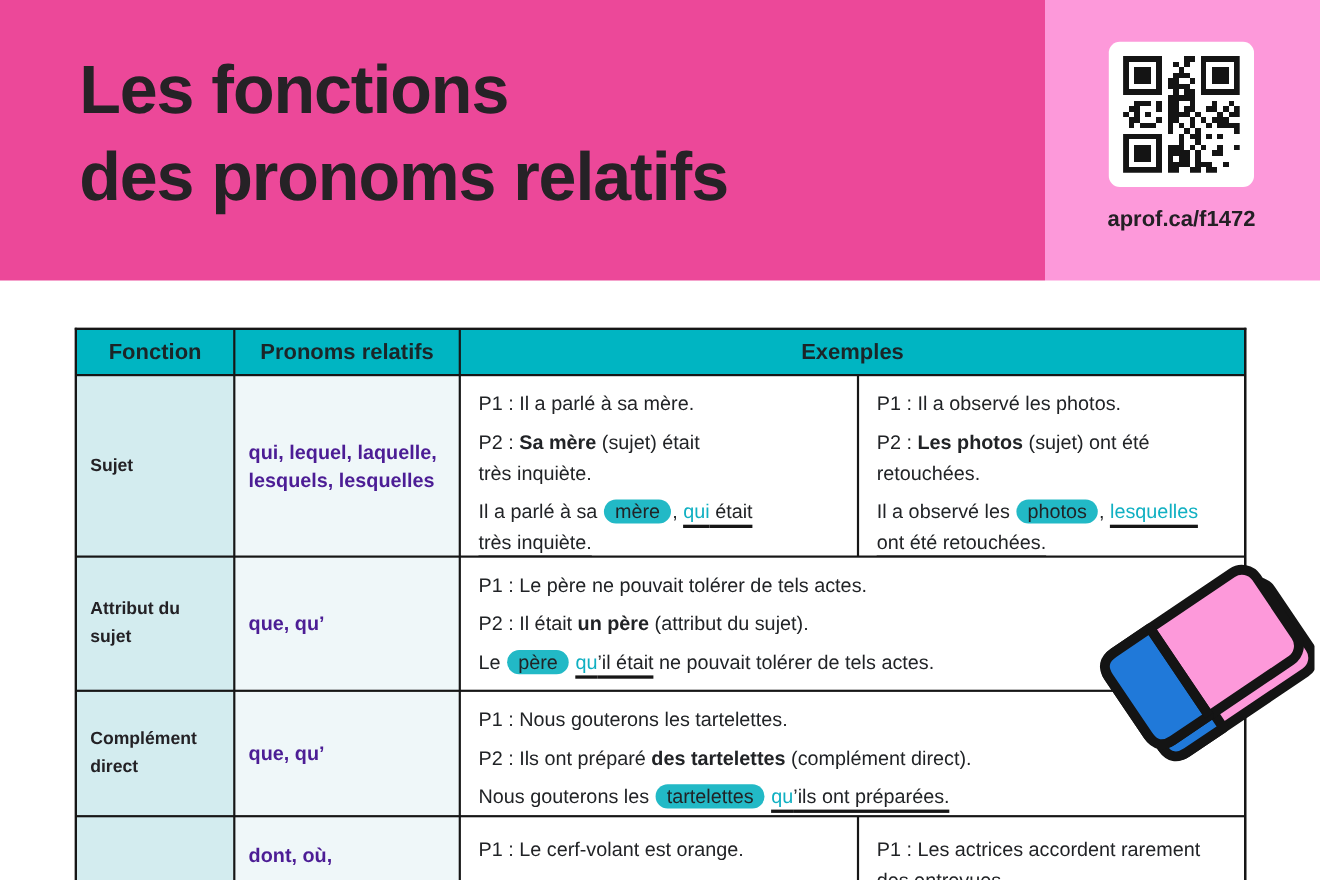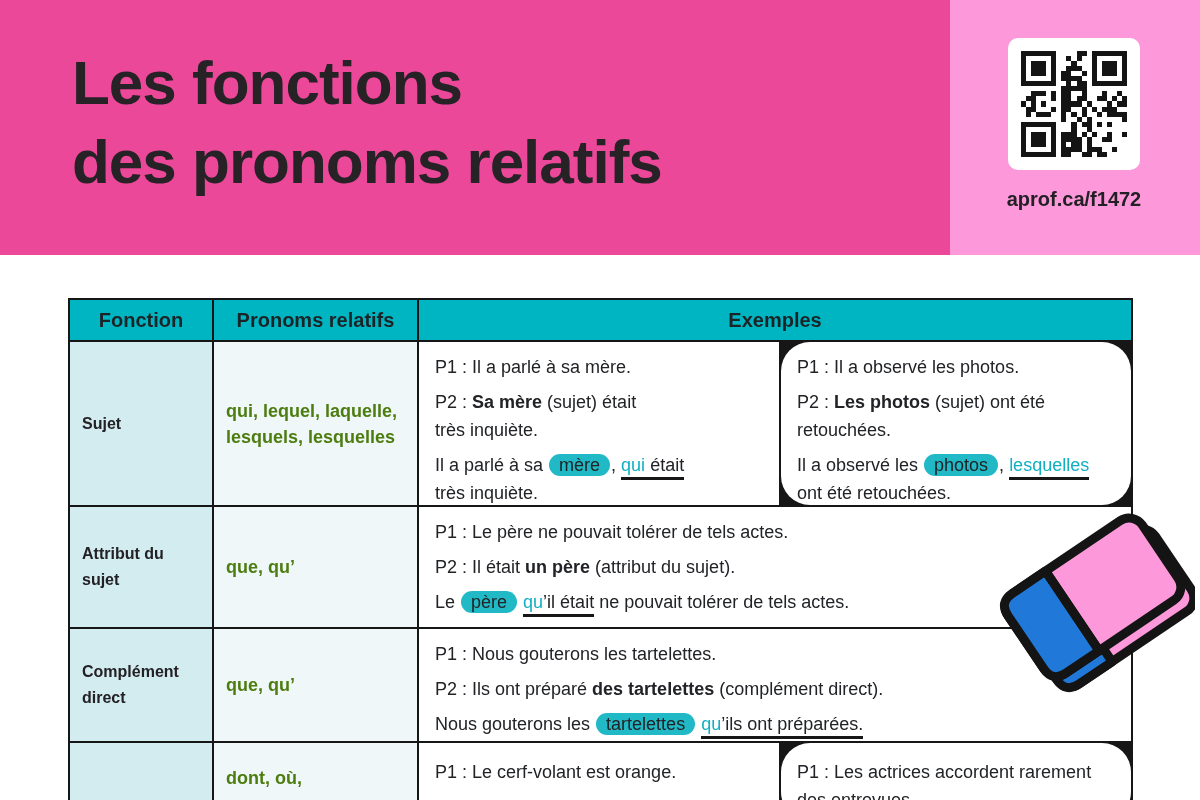--- a/index.html
+++ b/index.html
@@ -49,27 +49,27 @@
   .th{
     background:#00b5c2;display:flex;align-items:center;justify-content:center;
     font-size:20px;font-weight:700;color:#1b2528;
   }
   .cell-fn{
     background:#d3ecef;display:flex;align-items:center;
     padding:0 12px;font-size:16px;font-weight:700;line-height:26px;color:#232125;
   }
   .cell-pr{
     background:#eff7f9;display:flex;align-items:center;
-    padding:0 12px;font-size:18px;font-weight:700;line-height:26px;color:#4d7c0f;
+    padding:0 12px;font-size:18px;font-weight:700;line-height:26px;color:#4c1d95;
   }
   .cell-ex{
     background:#ffffff;padding:11px 16px 0;font-size:18px;line-height:28px;
   }
   .span2{grid-column:3/5;}
-  .c1{grid-column:1;} .c2{grid-column:2;} .c3{grid-column:3;} .c4{grid-column:4;border-radius:29px;}
+  .c1{grid-column:1;} .c2{grid-column:2;} .c3{grid-column:3;} .c4{grid-column:4;}
   .r1{grid-row:1;} .r2{grid-row:2;} .r3{grid-row:3;} .r4{grid-row:4;} .r5{grid-row:5;}
   .cell-top{align-items:flex-start;padding-top:22px;}
   .pad-top{padding-top:15px;}
   .xp{margin:0 0 7px;}
   
   .seg-p{}
   .seg-b{font-weight:700;}
   .seg-hl{background:#22b9c6;border-radius:999px;padding:1px 10px;margin:0 1px;}
   .seg-u{border-bottom:3px solid #161616;padding-bottom:2px;}
   .seg-tu{color:#10b0c2;border-bottom:3px solid #161616;padding-bottom:2px;}

